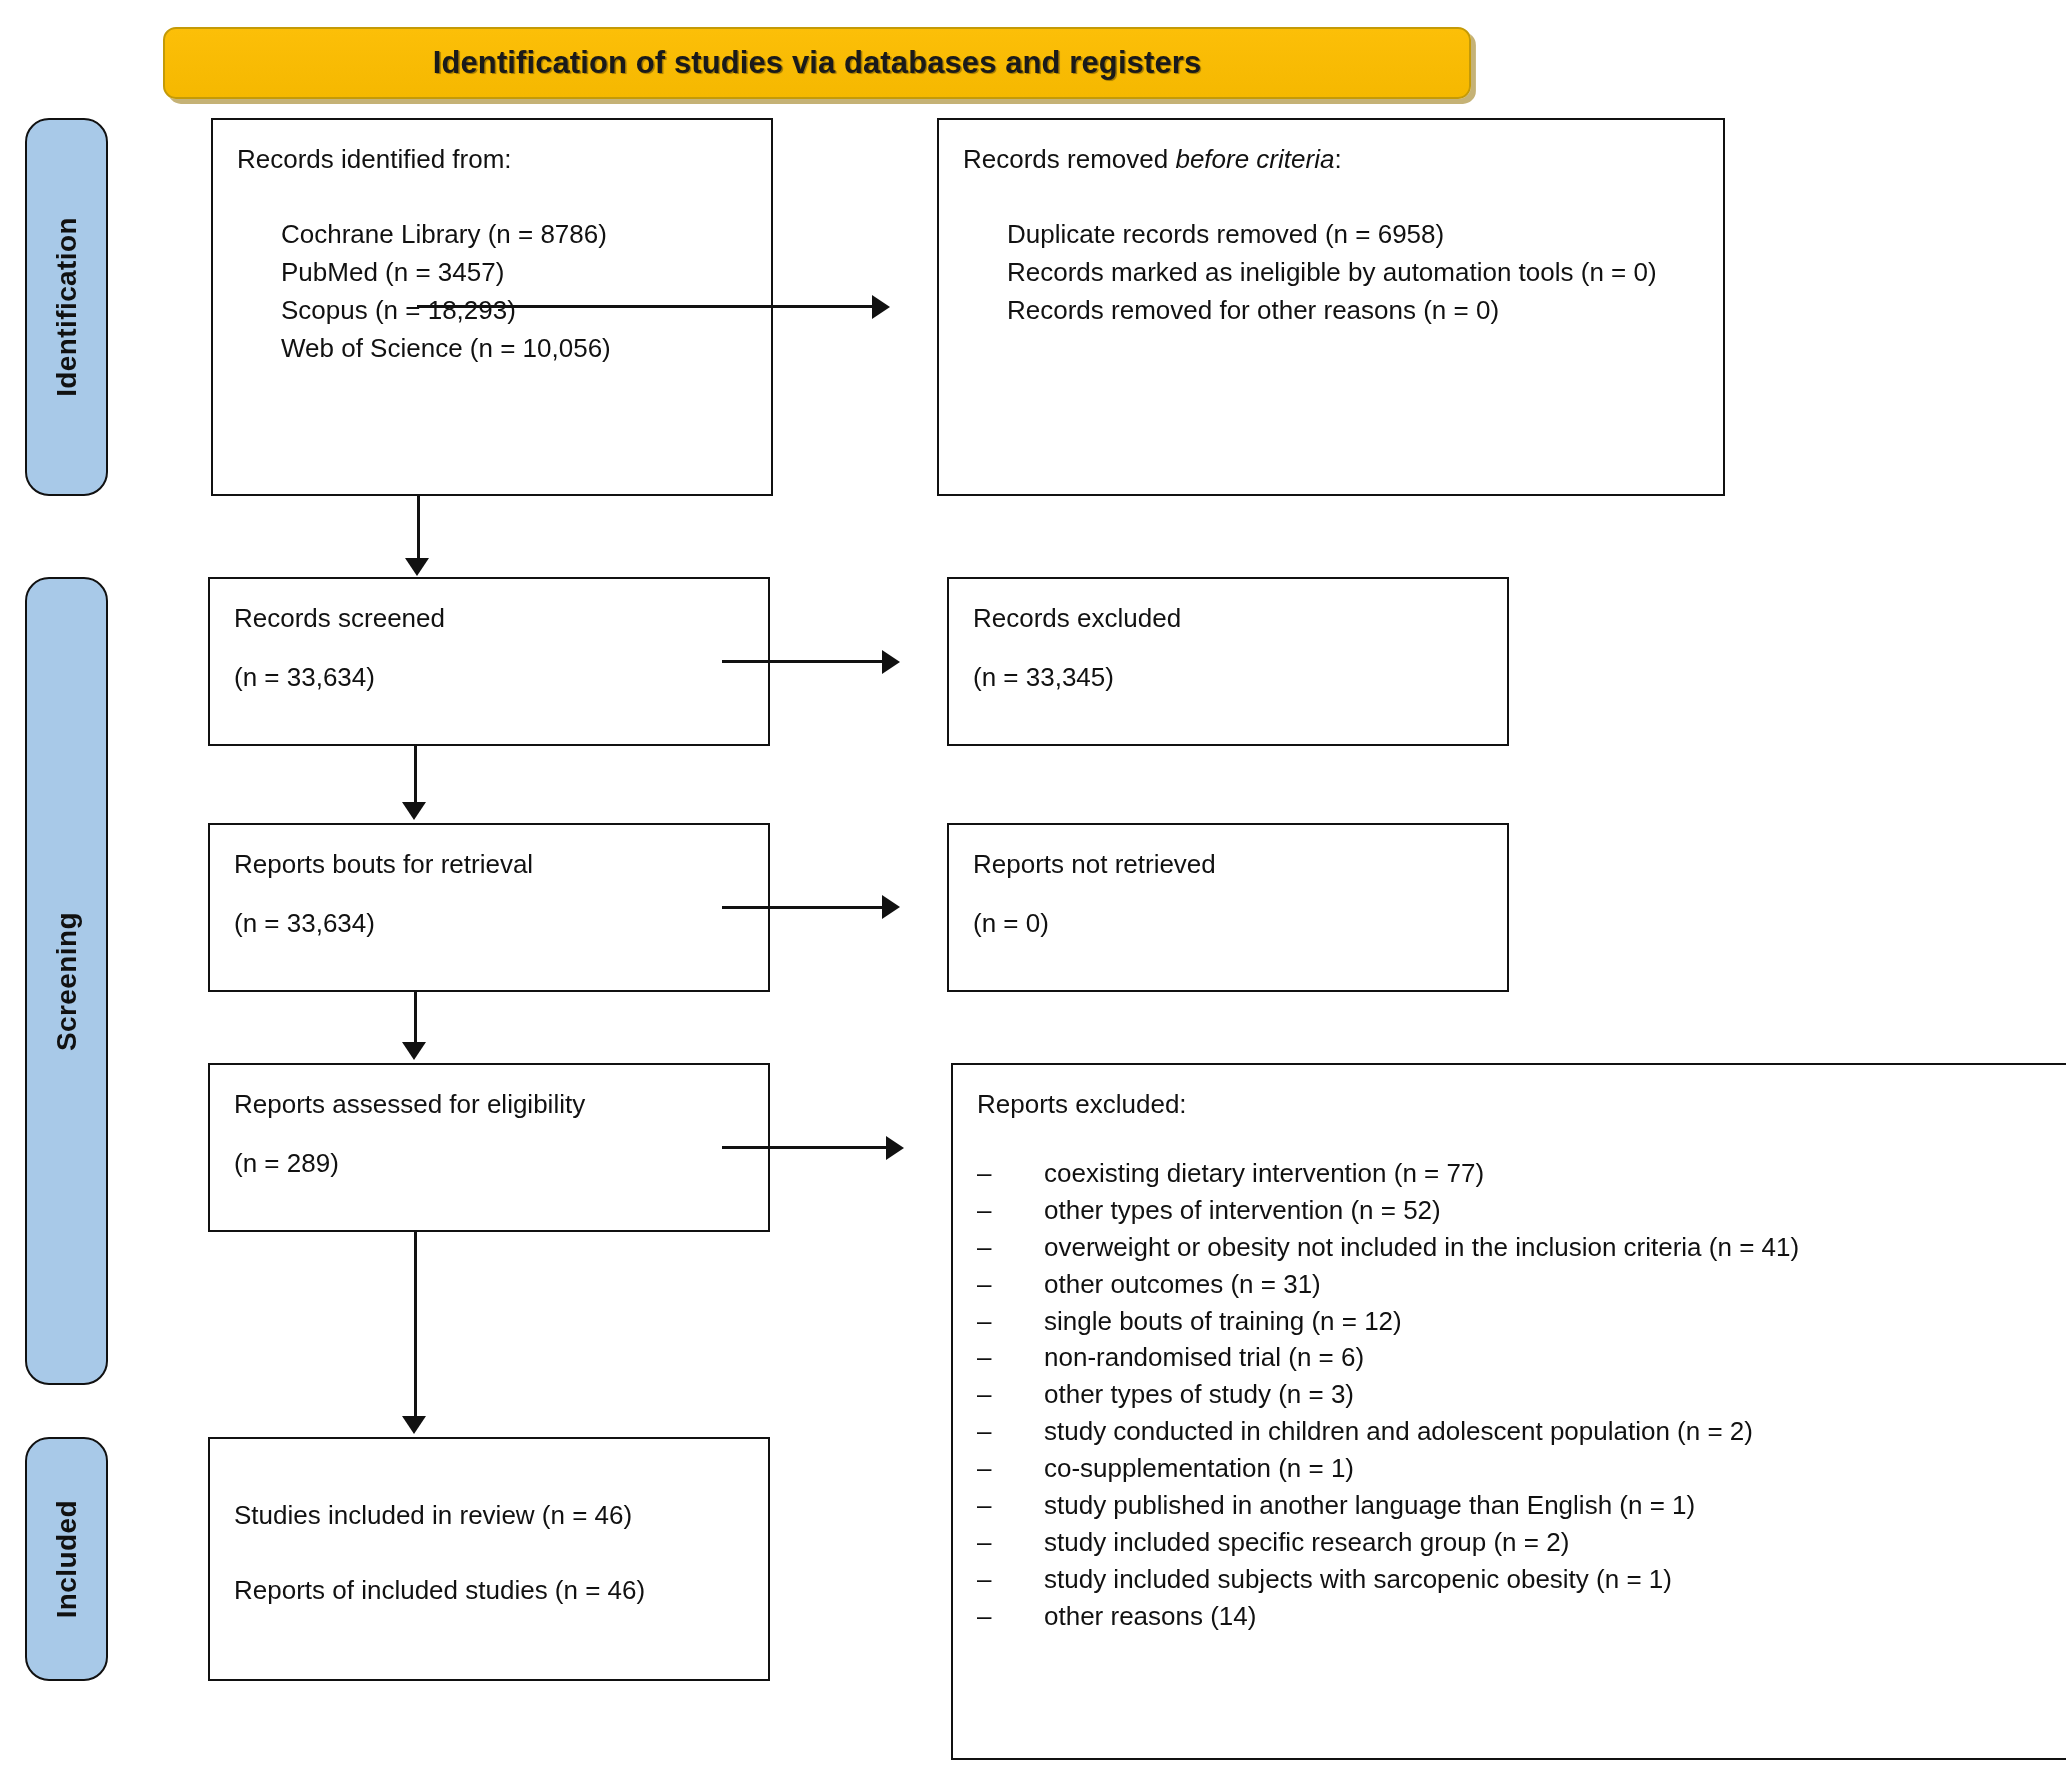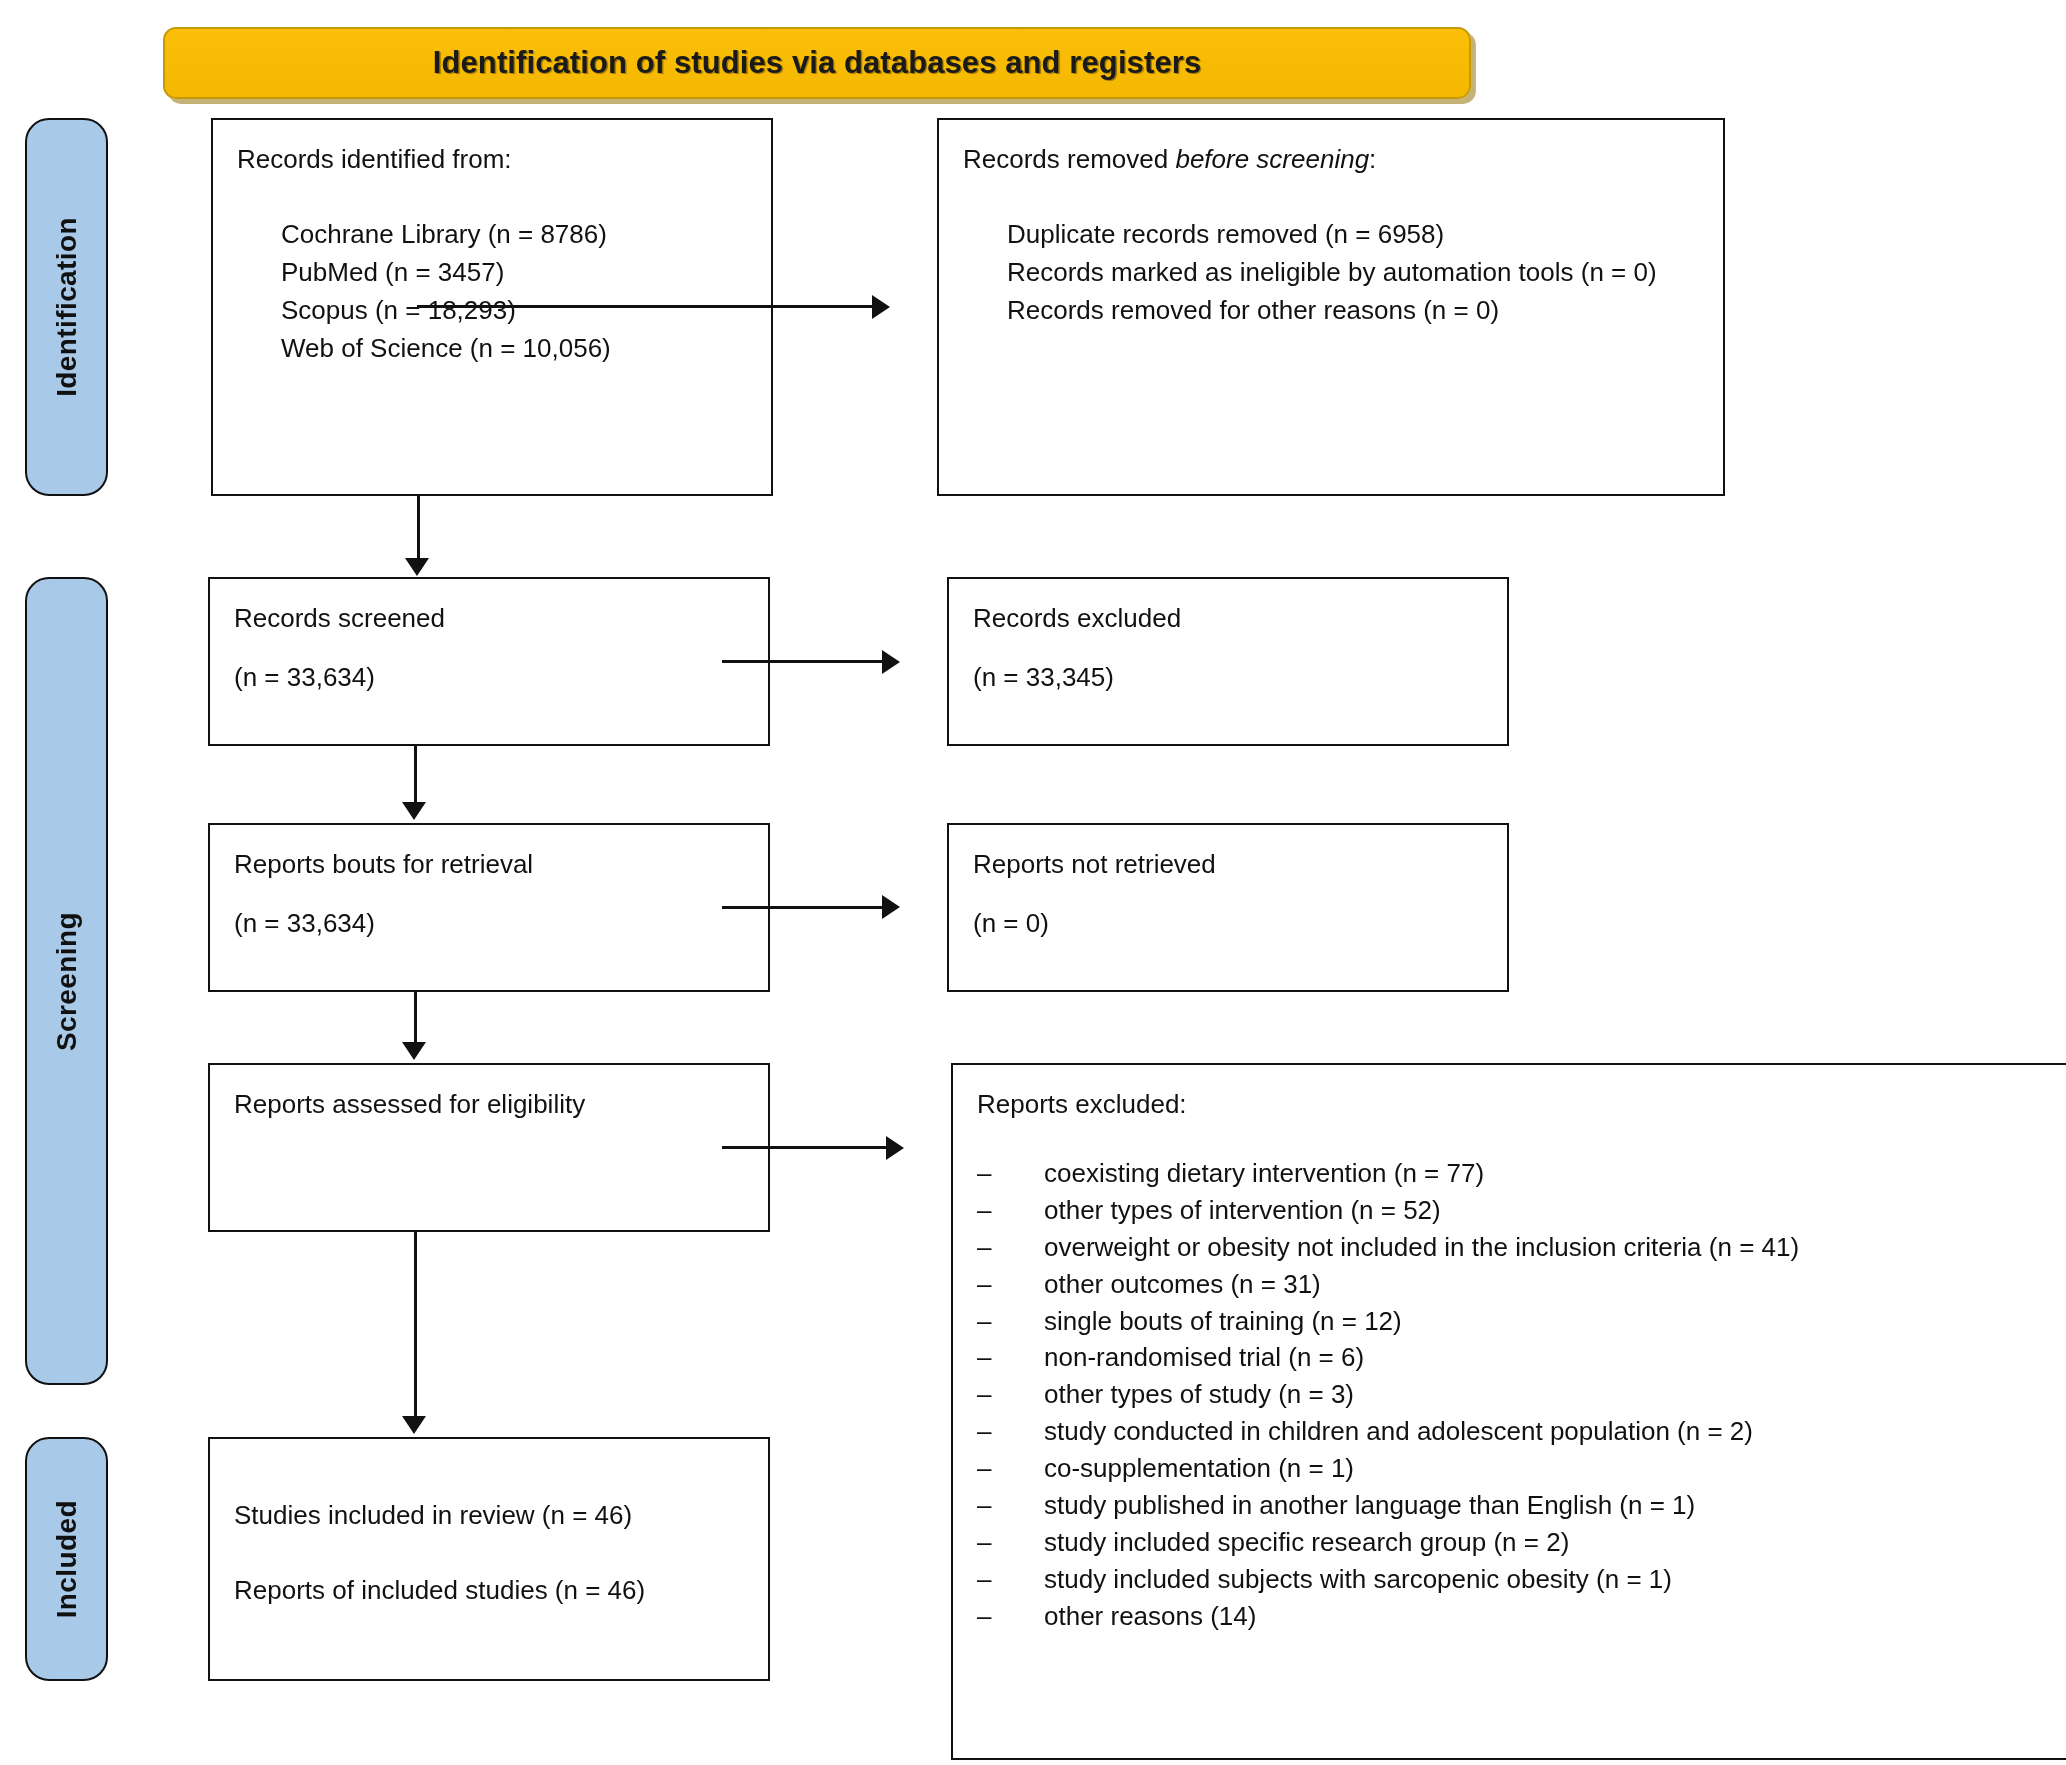--- a/index.html
+++ b/index.html
@@ -174,21 +174,21 @@
     <div class="line">Records identified from:</div>
     <div class="gap-md"></div>
     <div class="line indent">Cochrane Library (n = 8786)</div>
     <div class="line indent">PubMed (n = 3457)</div>
     <div class="line indent">Scopus (n = 18,293)</div>
     <div class="line indent">Web of Science (n = 10,056)</div>
   </div>
 
   <div class="flow-box" id="box-records-removed">
     <div class="line">
-      <span>Records removed </span><em>before screening</em><span>:</span>
+      <span>Records removed </span><em>before criteria</em><span>:</span>
     </div>
     <div class="gap-md"></div>
     <div class="line indent">Duplicate records removed  (n = 6958)</div>
     <div class="line indent wrap">Records marked as ineligible by automation tools (n = 0)</div>
     <div class="line indent">Records removed for other reasons (n = 0)</div>
   </div>
 
   <div class="flow-box" id="box-records-screened">
     <div class="line">Records screened</div>
     <div class="gap-sm"></div>
@@ -209,20 +209,21 @@
 
   <div class="flow-box" id="box-reports-notret">
     <div class="line">Reports not retrieved</div>
     <div class="gap-sm"></div>
     <div class="line">(n = 0)</div>
   </div>
 
   <div class="flow-box" id="box-reports-assessed">
     <div class="line">Reports assessed for eligibility</div>
     <div class="gap-sm"></div>
+    <div class="line">(n = 289)</div>
   </div>
 
   <div class="flow-box" id="box-reports-excluded">
     <div class="line title">Reports excluded:</div>
 
     <div class="reason-row">
       <span class="reason-dash">–</span>
       <span class="reason-text">coexisting dietary intervention (n = 77)</span>
     </div>
     <div class="reason-row">

